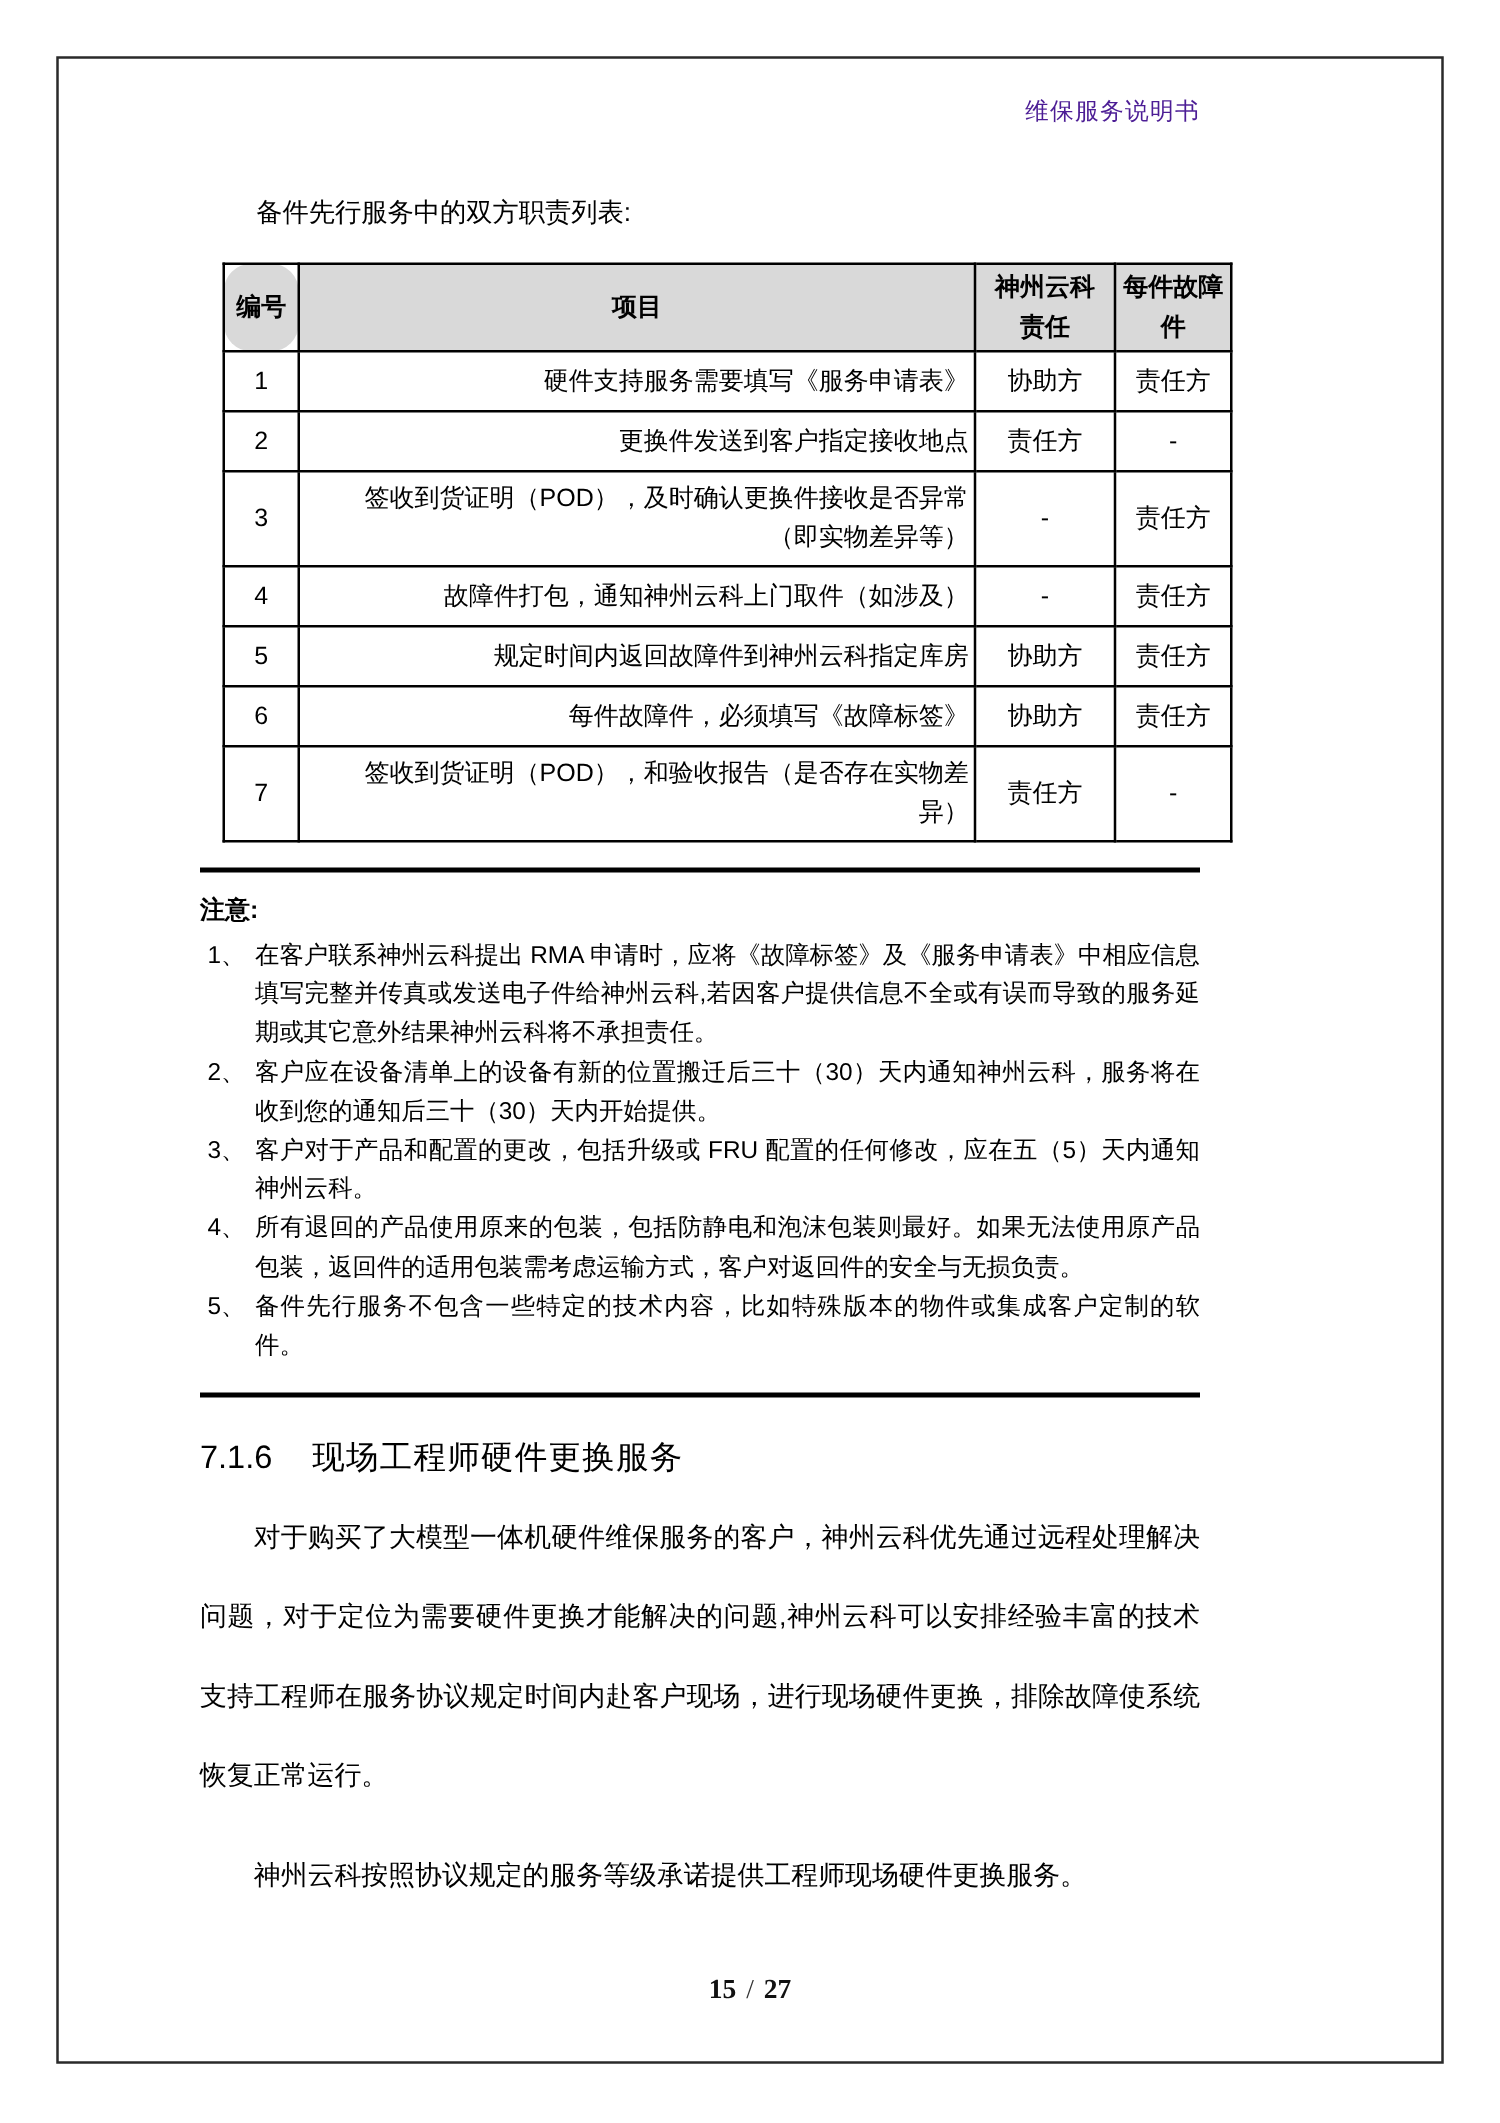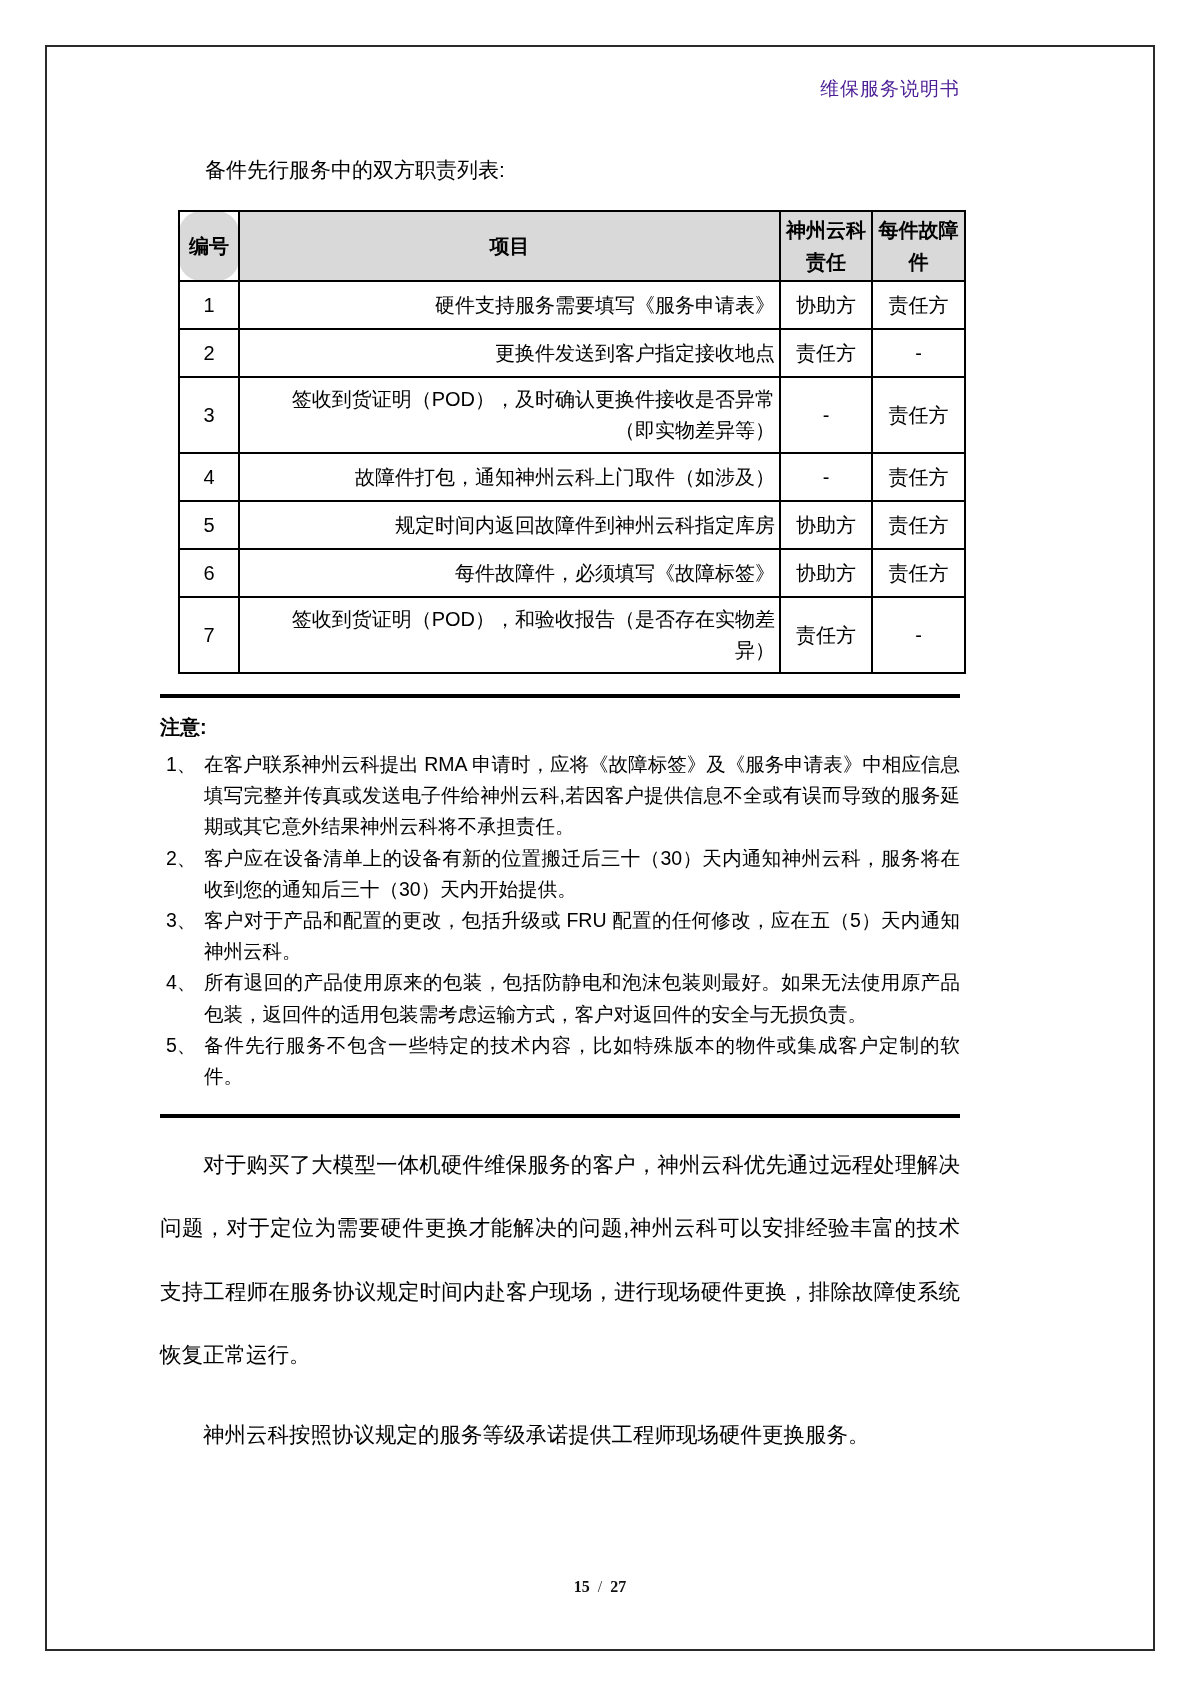--- a/index.html
+++ b/index.html
@@ -49,21 +49,21 @@
   }
   .resp-table thead th {
     background: #d9d9d9;
     height: 70px;
     font-weight: bold;
     text-align: center;
     line-height: 1.6;
   }
   .col-no { width: 60px; border-radius: 22px; }
   .col-item { width: 541px; }
-  .col-vendor { width: 92px; margin-left: 12px; }
+  .col-vendor { width: 112px; margin-left: 12px; }
   .col-customer { width: 93px; }
   .resp-table td { height: 48px; padding: 6px 0; line-height: 1.55; }
   .resp-table td.c { text-align: center; }
   .resp-table td.item-cell { text-align: right; padding-left: 13px; padding-right: 4px; }
   .rule {
     margin-top: 20px;
     border-top: 4px solid #000;
     width: 100%;
   }
   .notes-label {
@@ -95,21 +95,21 @@
     text-align: justify;
     text-indent: 2em;
   }
   .body-paragraphs p + p { margin-top: 16px; }
   .page-footer {
     position: absolute;
     left: 0; top: 1578px;
     width: 1200px;
     text-align: center;
     font-family: "Liberation Serif", "DejaVu Serif", serif;
-    font-size: 16px;
+    font-size: 22px;
     color: #111;
   }
   .page-footer .num { font-weight: bold; }
   .page-footer .sep { font-weight: normal; padding: 0 8px; color: #333; }
 </style>
 </head>
 <body>
 
 <div class="page-border"></div>
 
@@ -199,20 +199,24 @@
       <span class="note-text">所有退回的产品使用原来的包装，包括防静电和泡沫包装则最好。如果无法使用原产品包装，返回件的适用包装需考虑运输方式，客户对返回件的安全与无损负责。</span>
     </div>
     <div class="note-item">
       <span class="note-no">5、</span>
       <span class="note-text">备件先行服务不包含一些特定的技术内容，比如特殊版本的物件或集成客户定制的软件。</span>
     </div>
   </div>
 
   <div class="rule2"></div>
 
+  <div class="section-heading">
+    <span class="section-no">7.1.6</span>
+    <span class="section-title">现场工程师硬件更换服务</span>
+  </div>
 
   <div class="body-paragraphs">
     <p>对于购买了大模型一体机硬件维保服务的客户，神州云科优先通过远程处理解决问题，对于定位为需要硬件更换才能解决的问题,神州云科可以安排经验丰富的技术支持工程师在服务协议规定时间内赴客户现场，进行现场硬件更换，排除故障使系统恢复正常运行。</p>
     <p>神州云科按照协议规定的服务等级承诺提供工程师现场硬件更换服务。</p>
   </div>
 
 </div>
 
 <div class="page-footer">
   <span class="num">15</span><span class="sep">/</span><span class="num">27</span>

